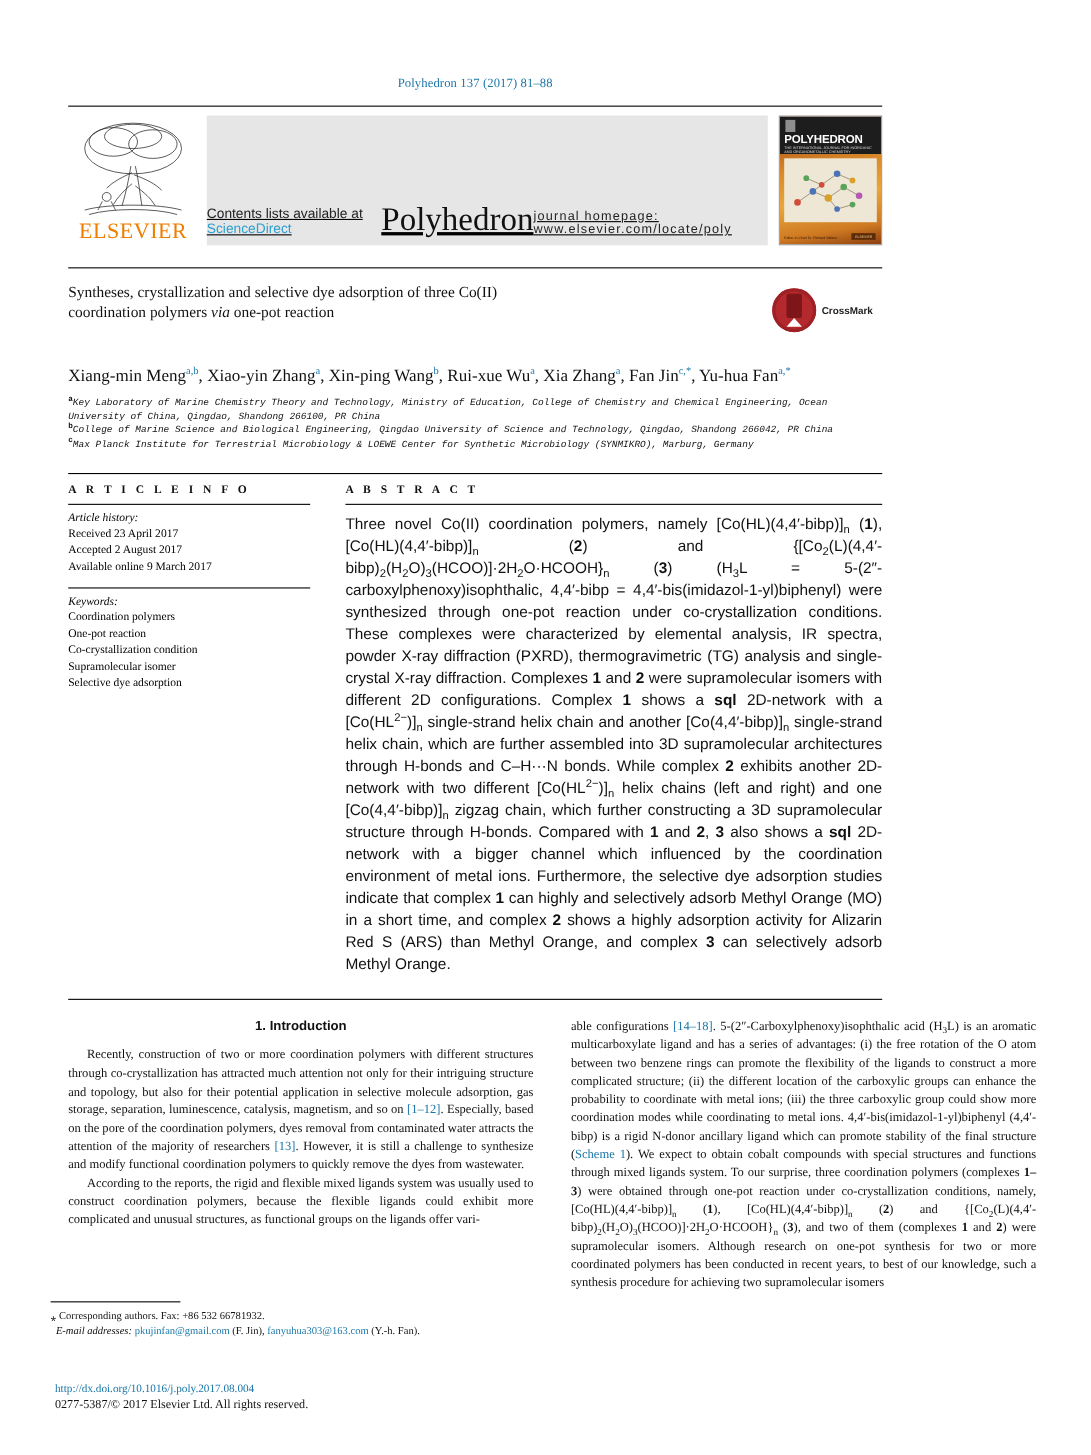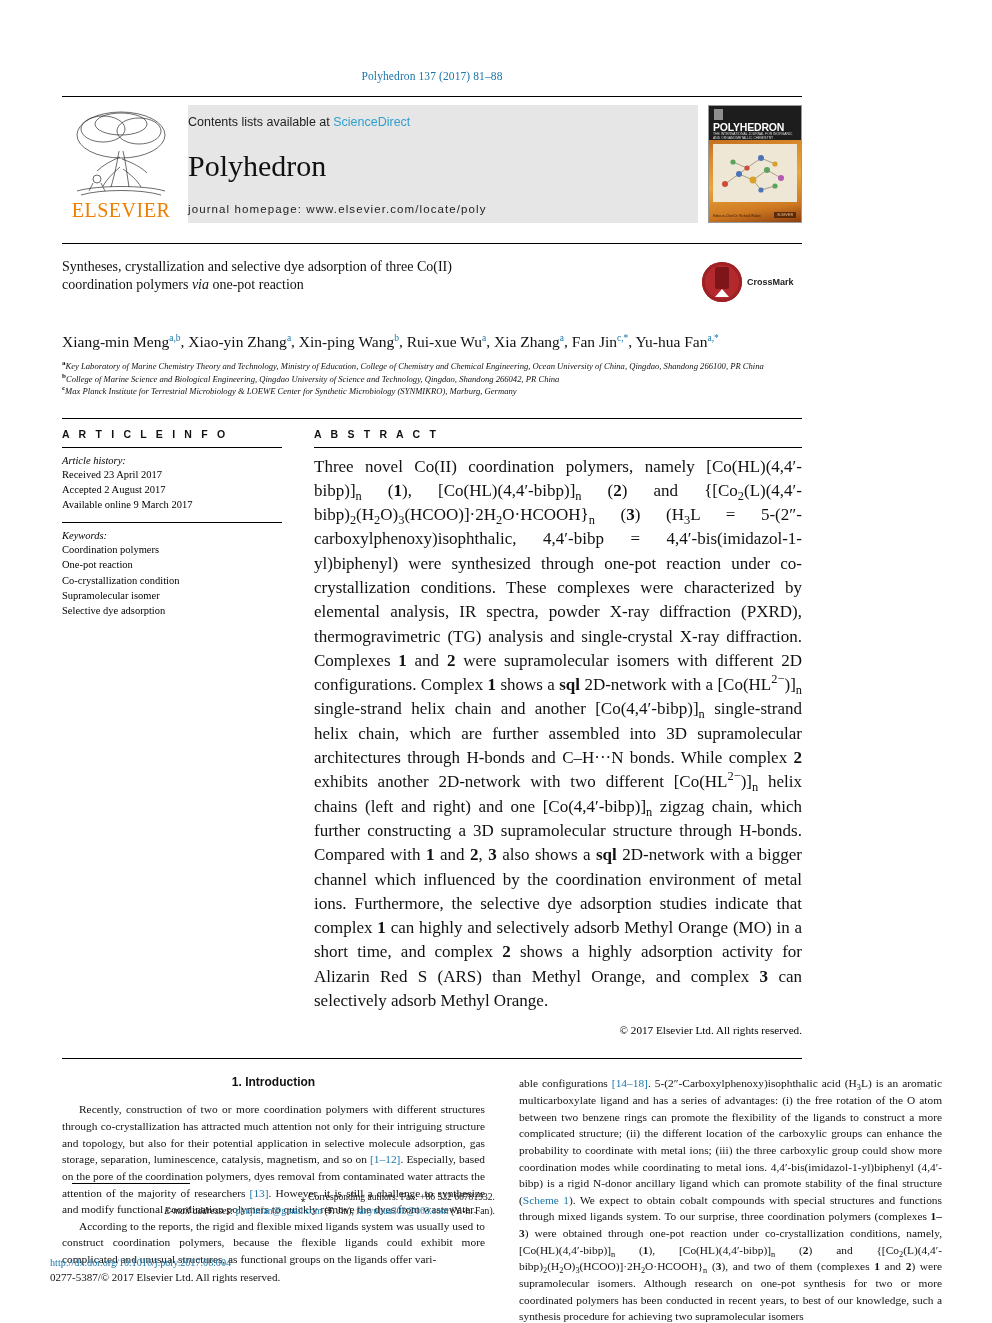--- a/index.html
+++ b/index.html
@@ -57,25 +57,26 @@
     letter-spacing: .5px;
     color: #ef7d00;
     font-weight: 400;
     margin-top: 1px;
     line-height: 1;
   }
   .masthead-center {
     flex: 1 1 auto;
     background: #e6e6e6;
     display: flex;
-    flex-direction: column;
-    align-items: flex-start;
+    flex-direction: row;
+    align-items: flex-end;
     justify-content: space-between;
     padding: 10px 0 8px 0;
     margin: 0 10px 0 8px;
+    text-decoration: underline;
   }
   .contents-line {
     font-size: 12.5px;
     font-family: "Liberation Sans", sans-serif;
     color: #222;
   }
   .contents-line .sd {
     color: #2f9fd0;
   }
   .journal-name {
@@ -191,21 +192,21 @@
   .authors {
     margin: 12px 62px 0 62px;
     font-family: "Liberation Serif", serif;
     font-size: 15.5px;
     color: #111;
     line-height: 1.3;
   }
   .authors sup { color: #1a76a8; font-size: 9.5px; }
   .affils {
     margin: 8px 62px 12px 62px;
-    font-family: Liberation Serif, serif;
+    font-family: Liberation Mono, monospace;
     font-style: italic;
     font-size: 8.6px;
     line-height: 1.45;
     color: #111;
   }
   .affils sup { font-style: normal; font-weight: bold; font-size: 7px; }
 
   
   .info-rule-top {
     margin: 20px 62px 0 62px;
@@ -221,45 +222,45 @@
     flex: 0 0 238px;
     padding-right: 18px;
     box-sizing: border-box;
   }
   .col-abstract {
     flex: 1 1 auto;
     padding-left: 14px;
     box-sizing: border-box;
   }
   .sec-label {
-    font-family: Liberation Sans, sans-serif;
+    font-family: Liberation Serif, serif;
     font-size: 10.5px;
     font-weight: bold;
     letter-spacing: 3.2px;
     color: #111;
     margin-bottom: 7px;
   }
   .thin-rule { border-top: 1px solid #000; margin-bottom: 7px; }
   .hist-title, .kw-title {
     font-style: italic;
     font-size: 10.5px;
     font-family: "Liberation Serif", serif;
     margin-bottom: 1px;
   }
   .hist-line, .kw-line {
     font-size: 10.5px;
     font-family: Liberation Serif, serif;
     line-height: 1.45;
   }
   .kw-rule { border-top: 1px solid #000; margin: 10px 0 7px 0; }
   .abstract-text {
-    font-size: 17px;
+    font-size: 14px;
     line-height: 1.43;
     text-align: justify;
-    font-family: Liberation Serif, serif;
+    font-family: Liberation Sans, sans-serif;
     color: #111;
   }
   .abstract-text b { font-weight: bold; }
   .copyright {
     text-align: right;
     font-size: 11.2px;
     margin-top: 11px;
     font-family: "Liberation Serif", serif;
   }
 
@@ -294,24 +295,23 @@
   .para.cont { text-indent: 0; }
   a.ref, .ref {
     color: #1a76a8;
     text-decoration: none;
   }
   .link { color: #1a76a8; text-decoration: none; }
 
   
   .footnote-area {
     position: absolute;
-    left: 72px;
+    left: 46px;
     top: 1183px;
     width: 423px;
-    text-align: right;
   }
   .fn-rule {
     width: 118px;
     border-top: 1.1px solid #000;
     margin-bottom: 6px;
   }
   .fn-line {
     font-size: 9.6px;
     line-height: 1.45;
     font-family: "Liberation Serif", serif;
@@ -467,21 +467,20 @@
       <div class="kw-line">Supramolecular isomer</div>
       <div class="kw-line">Selective dye adsorption</div>
     </div>
 
     <div class="col-abstract">
       <div class="sec-label">A B S T R A C T</div>
       <div class="thin-rule"></div>
       <div class="abstract-text">
         Three novel Co(II) coordination polymers, namely [Co(HL)(4,4′-bibp)]<sub>n</sub> (<b>1</b>), [Co(HL)(4,4′-bibp)]<sub>n</sub> (<b>2</b>) and {[Co<sub>2</sub>(L)(4,4′-bibp)<sub>2</sub>(H<sub>2</sub>O)<sub>3</sub>(HCOO)]·2H<sub>2</sub>O·HCOOH}<sub>n</sub> (<b>3</b>) (H<sub>3</sub>L = 5-(2″-carboxylphenoxy)isophthalic, 4,4′-bibp = 4,4′-bis(imidazol-1-yl)biphenyl) were synthesized through one-pot reaction under co-crystallization conditions. These complexes were characterized by elemental analysis, IR spectra, powder X-ray diffraction (PXRD), thermogravimetric (TG) analysis and single-crystal X-ray diffraction. Complexes <b>1</b> and <b>2</b> were supramolecular isomers with different 2D configurations. Complex <b>1</b> shows a <b>sql</b> 2D-network with a [Co(HL<sup>2−</sup>)]<sub>n</sub> single-strand helix chain and another [Co(4,4′-bibp)]<sub>n</sub> single-strand helix chain, which are further assembled into 3D supramolecular architectures through H-bonds and C–H···N bonds. While complex <b>2</b> exhibits another 2D-network with two different [Co(HL<sup>2−</sup>)]<sub>n</sub> helix chains (left and right) and one [Co(4,4′-bibp)]<sub>n</sub> zigzag chain, which further constructing a 3D supramolecular structure through H-bonds. Compared with <b>1</b> and <b>2</b>, <b>3</b> also shows a <b>sql</b> 2D-network with a bigger channel which influenced by the coordination environment of metal ions. Furthermore, the selective dye adsorption studies indicate that complex <b>1</b> can highly and selectively adsorb Methyl Orange (MO) in a short time, and complex <b>2</b> shows a highly adsorption activity for Alizarin Red S (ARS) than Methyl Orange, and complex <b>3</b> can selectively adsorb Methyl Orange.
       </div>
-      <div class="copyright">© 2017 Elsevier Ltd. All rights reserved.</div>
     </div>
   </div>
 
   <div class="body-rule"></div>
 
   <div class="body-cols">
 
     <div class="bcol">
       <h2 class="sec-head">1. Introduction</h2>
       <p class="para">

